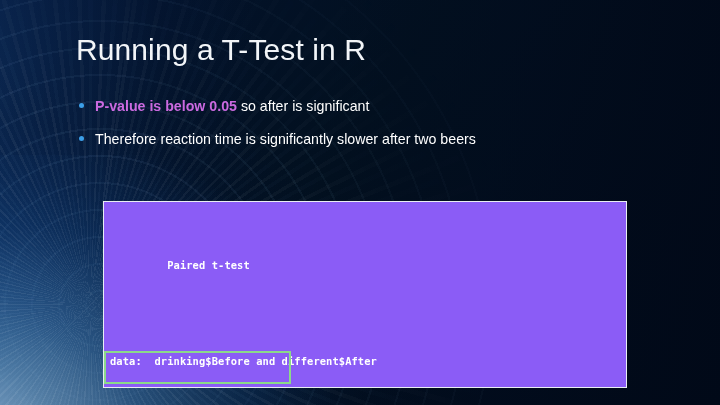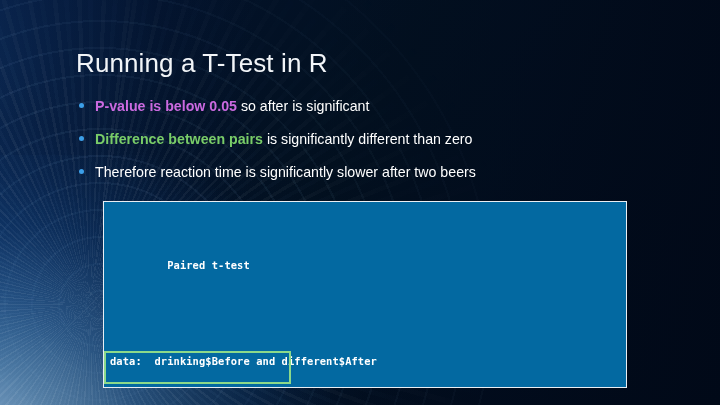--- a/index.html
+++ b/index.html
@@ -87,22 +87,22 @@
     position: absolute;
     inset: 0;
     background: linear-gradient(100deg, rgba(2,13,31,0) 42%, rgba(2,12,30,0.55) 66%, rgba(1,9,24,0.92) 100%);
     pointer-events: none;
   }
 
   
   #title {
     position: absolute;
     left: 76px;
-    top: 48px;
-    font-size: 26px;
+    top: 33px;
+    font-size: 30px;
     font-weight: 400;
     color: #f2f5f8;
     letter-spacing: 0.1px;
     white-space: nowrap;
   }
 
   #bullets {
     position: absolute;
     left: 78px;
     top: 97px;
@@ -131,21 +131,21 @@
 
   
   #console {
     position: absolute;
     left: 103px;
     top: 201px;
     width: 524px;
     height: 187px;
     box-sizing: border-box;
     border: 1px solid #e9eef3;
-    background: #0369a1;
+    background: #8b5cf6;
     overflow: visible;
   }
   #console-inner {
     position: absolute;
     left: 6px;
     top: 7px;
     font-family: "DejaVu Sans Mono", "Liberation Mono", monospace;
     font-size: 10.4px;
     font-weight: bold;
     line-height: 16px;
@@ -179,24 +179,20 @@
 
   <div id="title">Running a T-Test in R</div>
 
   <div id="bullets">
 
     <div class="bullet-row">
       <span class="bullet-dot"></span>
       <span class="b-purple">P-value is below 0.05</span><span> so after is significant</span>
     </div>
 
-    <div class="bullet-row">
-      <span class="bullet-dot"></span>
-      <span class="b-green">Difference between pairs</span><span> is significantly different than zero</span>
-    </div>
 
     <div class="bullet-row">
       <span class="bullet-dot"></span>
       <span>Therefore reaction time is significantly slower after two beers</span>
     </div>
 
   </div>
 
   <div id="console">
     <div id="console-inner">

